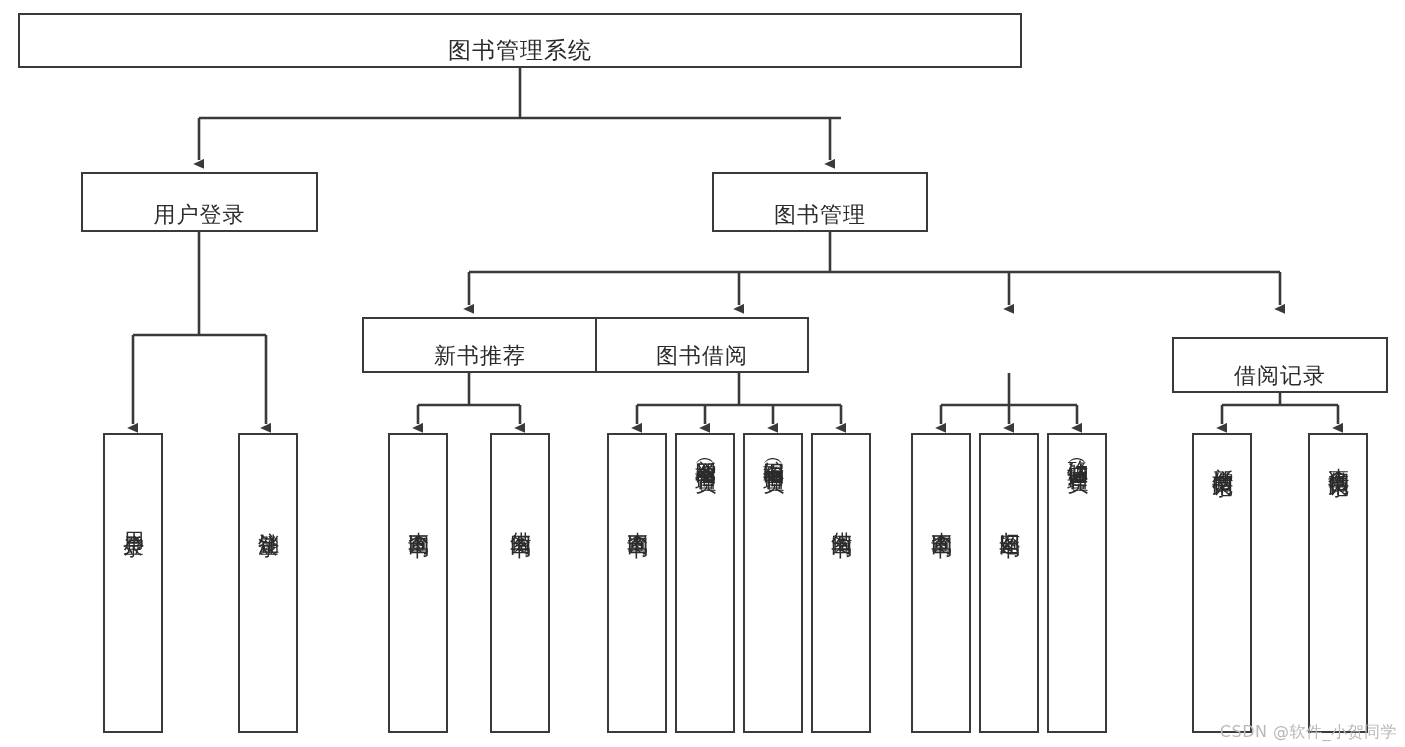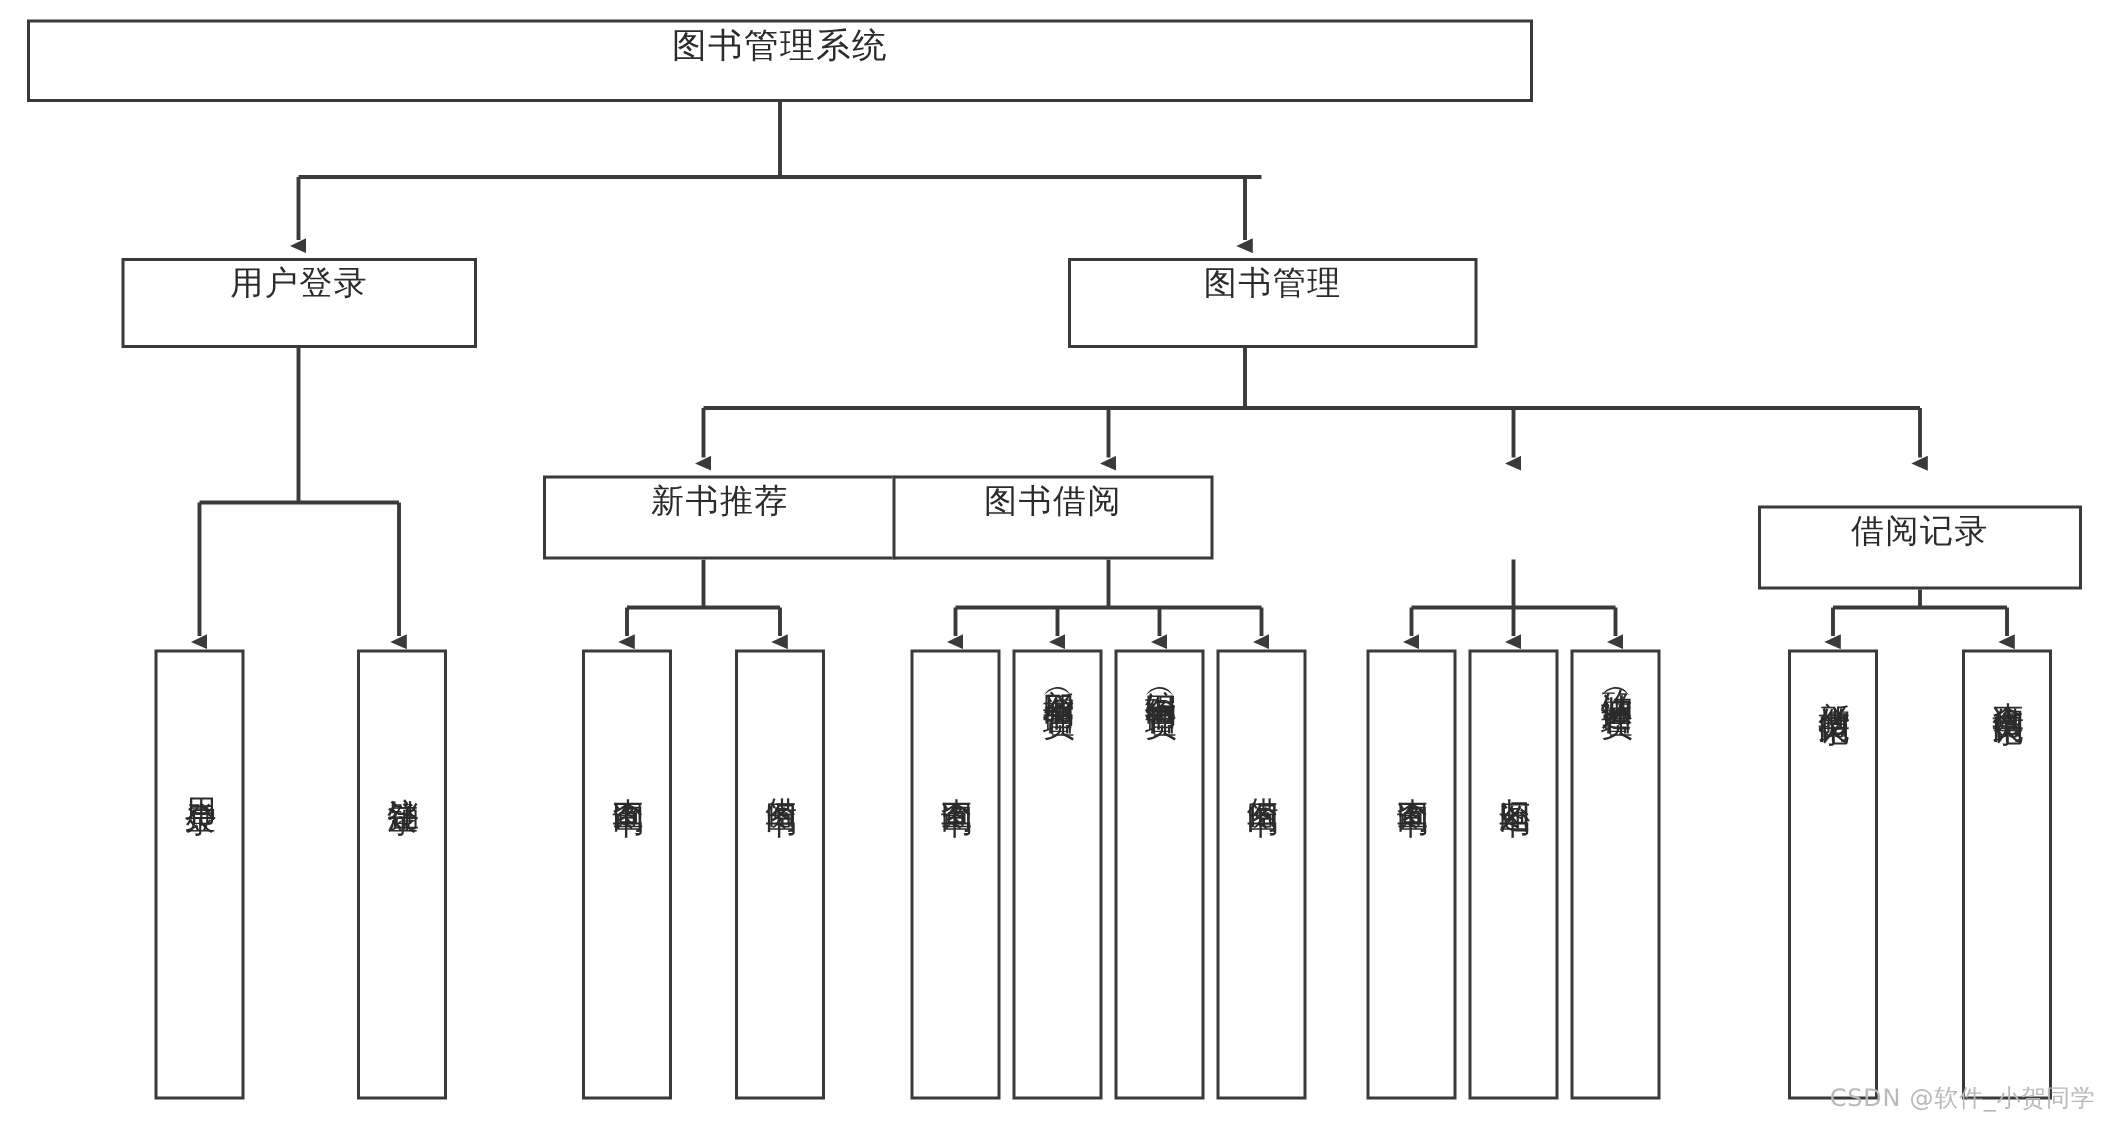--- a/index.html
+++ b/index.html
@@ -25,21 +25,21 @@
     width: 1405px;
     height: 747px;
     pointer-events: none;
   }
   .node {
     position: absolute;
     box-sizing: border-box;
     border: 2.5px solid #3a3a3a;
     background: #ffffff;
     display: flex;
-    align-items: flex-start;
+    align-items: flex-end;
     justify-content: center;
     color: #2b2b2b;
   }
   .node.horiz {
     font-size: 22px;
     letter-spacing: 1px;
   }
   .node.root {
     font-size: 23px;
   }
@@ -134,21 +134,21 @@
     </g>
   </svg>
 
   <div class="node horiz root" style="left:18px; top:13px; width:1004px; height:55px;">
     <span>图书管理系统</span>
   </div>
 
   <div class="node horiz" style="left:81px; top:172px; width:237px; height:60px;">
     <span>用户登录</span>
   </div>
-  <div class="node horiz" style="left:712px; top:172px; width:273px; height:60px;">
+  <div class="node horiz" style="left:712px; top:172px; width:216px; height:60px;">
     <span>图书管理</span>
   </div>
 
   <div class="node horiz" style="left:362px; top:317px; width:236px; height:56px;">
     <span>新书推荐</span>
   </div>
   <div class="node horiz" style="left:595px; top:317px; width:214px; height:56px;">
     <span>图书借阅</span>
   </div>
   <div class="node horiz" style="left:1172px; top:317px; width:216px; height:56px;margin-top:20px;">

